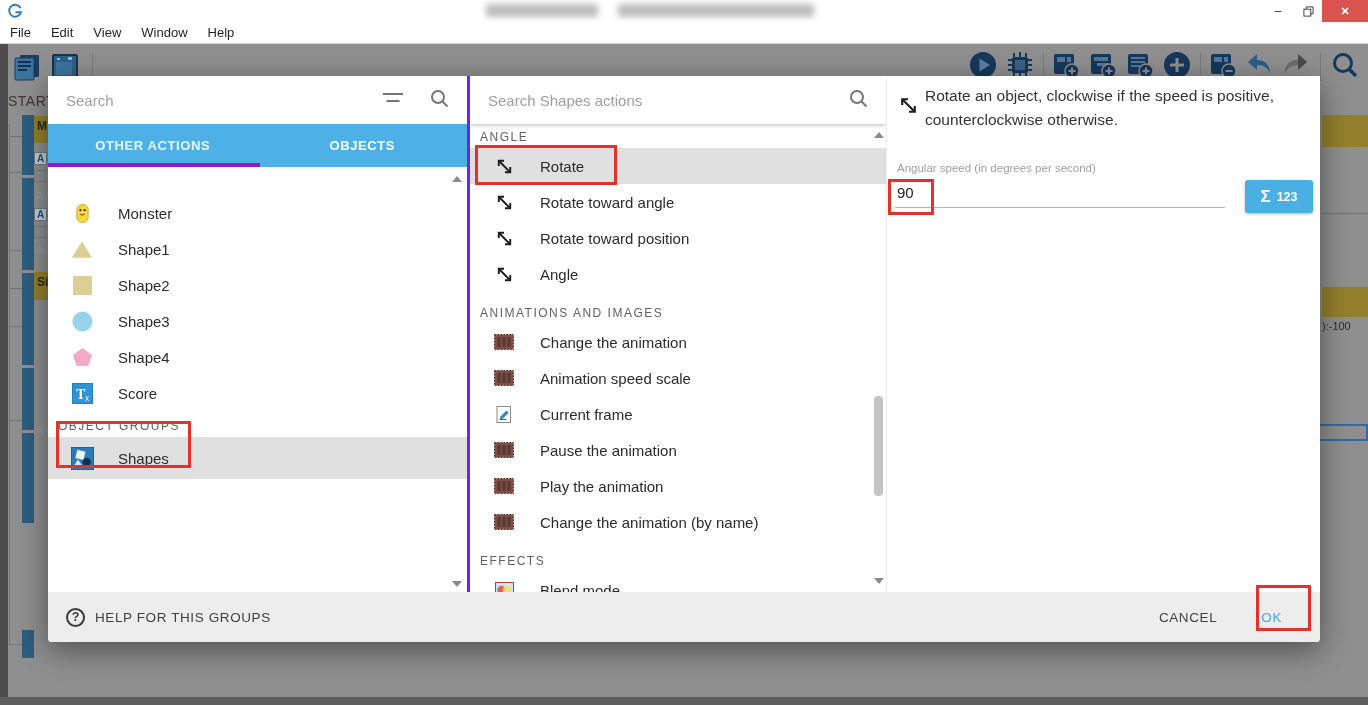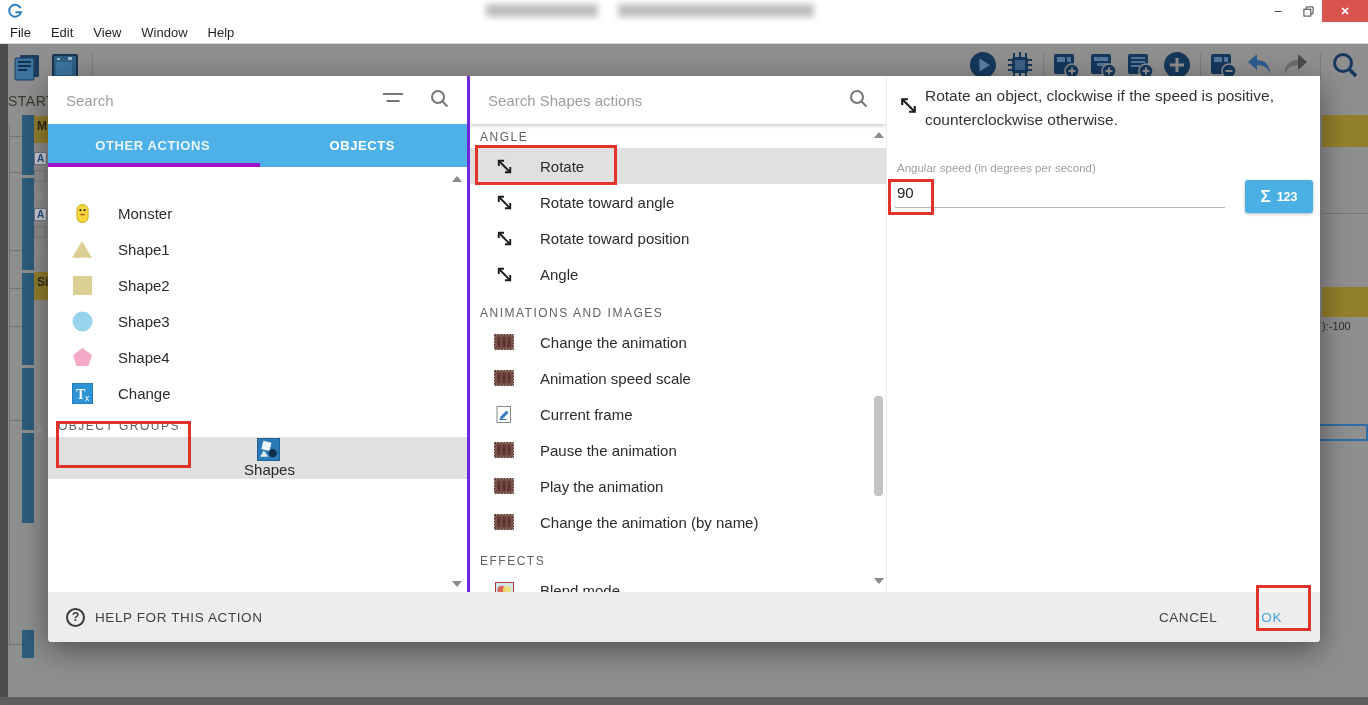--- a/index.html
+++ b/index.html
@@ -48,21 +48,21 @@
   .tab { flex:1; display:flex; align-items:center; justify-content:center; color:#fff; font-size:13px; font-weight:bold; letter-spacing:0.6px; cursor:pointer; }
   .tab.inactive { color:#eaf6fd; }
   .tab-underline { position:absolute; left:0; top:87px; width:212px; height:4px; background:#9c14c9; }
 
   .objlist { position:absolute; left:0; top:91px; width:419px; height:300px; padding-top:28px; }
   .row { display:flex; align-items:center; height:36px; cursor:pointer; }
   .row .ic { width:24px; height:24px; margin-left:22px; display:flex; align-items:center; justify-content:center; flex:none; }
   .row .lbl { margin-left:24px; font-size:15px; color:#2b2b2b; }
   .sect-header { font-size:12px; color:#616161; letter-spacing:1.5px; padding:8px 0 4px 10px; }
   .row.selected { background:#e0e0e0; }
-  .grouprow { height:42px;flex-direction:column; }
+  .grouprow { height:42px; }
 
   .alist { position:absolute; left:0; top:48px; width:419px; height:413px; }
 
   .scroll-arrow-up { width:0; height:0; border-left:5px solid transparent; border-right:5px solid transparent; border-bottom:6px solid #8a8a8a; }
   .scroll-arrow-down { width:0; height:0; border-left:5px solid transparent; border-right:5px solid transparent; border-top:6px solid #8a8a8a; }
   .scroll-thumb { width:9px; background:#c4c4c4; border-radius:4px; }
 
   .desc { font-size:15.5px; color:#333; line-height:1.55; }
   .param-label { font-size:11.5px; color:#9e9e9e; }
   .param-value { font-size:15px; color:#212121; border:none; outline:none; border-bottom:1px solid #b5b5b5; width:330px; padding:4px 2px 6px 2px; background:transparent; font-family:"Liberation Sans",sans-serif; }
@@ -309,21 +309,21 @@
         <span class="lbl">Shape4</span>
       </div>
       <div class="row">
         <span class="ic">
             <svg width="21" height="21" viewBox="0 0 20 20">
               <rect width="20" height="20" rx="2" fill="#2f94d6" stroke="#1a6fae"></rect>
               <text x="4" y="15" font-size="13" font-family="Liberation Serif, serif" font-weight="bold" fill="#fff">T</text>
               <text x="12.5" y="17" font-size="8" fill="#fff">x</text>
             </svg>
           </span>
-        <span class="lbl">Change</span>
+        <span class="lbl">Score</span>
       </div>
       <div class="sect-header">OBJECT GROUPS</div>
       <div class="row grouprow selected">
         <span class="ic">
             <svg width="23" height="23" viewBox="0 0 22 22">
               <rect width="22" height="22" rx="2" fill="#2b7ab8" stroke="#174e79"></rect>
               <rect x="5" y="3.5" width="8" height="8" fill="#eef3f7" transform="rotate(14 9 7.5)"></rect>
               <path d="M6.5 12 l4.5 6 h-8z" fill="#dfe8ef"></path>
               <circle cx="15" cy="14.5" r="4" fill="#0e2f4e"></circle>
             </svg>
@@ -484,21 +484,21 @@
     <div class="abs param-label" style="left:10px;top:86px;">Angular speed (in degrees per second)</div>
     <input class="abs param-value" style="left: 8px; top: 104px;" type="text" value="90">
     <div class="abs sigma-btn" style="left:358px;top:104px;">
       <span class="sg">Σ</span>
       <span class="num">123</span>
     </div>
   </div>
 
   <div class="footer">
     <div class="help-circle" style="margin-left:18px;">?</div>
-    <div class="help-label">HELP FOR THIS ACTION</div>
+    <div class="help-label">HELP FOR THIS GROUPS</div>
     <div style="flex:1;"></div>
     <div class="footbtn cancel">CANCEL</div>
     <div class="footbtn ok">OK</div>
   </div>
 
   <div class="redbox" style="left:427px;top:69px;width:142px;height:40px;"></div>
   <div class="redbox" style="left:8px;top:345px;width:135px;height:47px;"></div>
   <div class="redbox" style="left:840px;top:103px;width:46px;height:36px;"></div>
   <div class="redbox" style="left:1208px;top:509px;width:55px;height:46px;"></div>
 </div>

